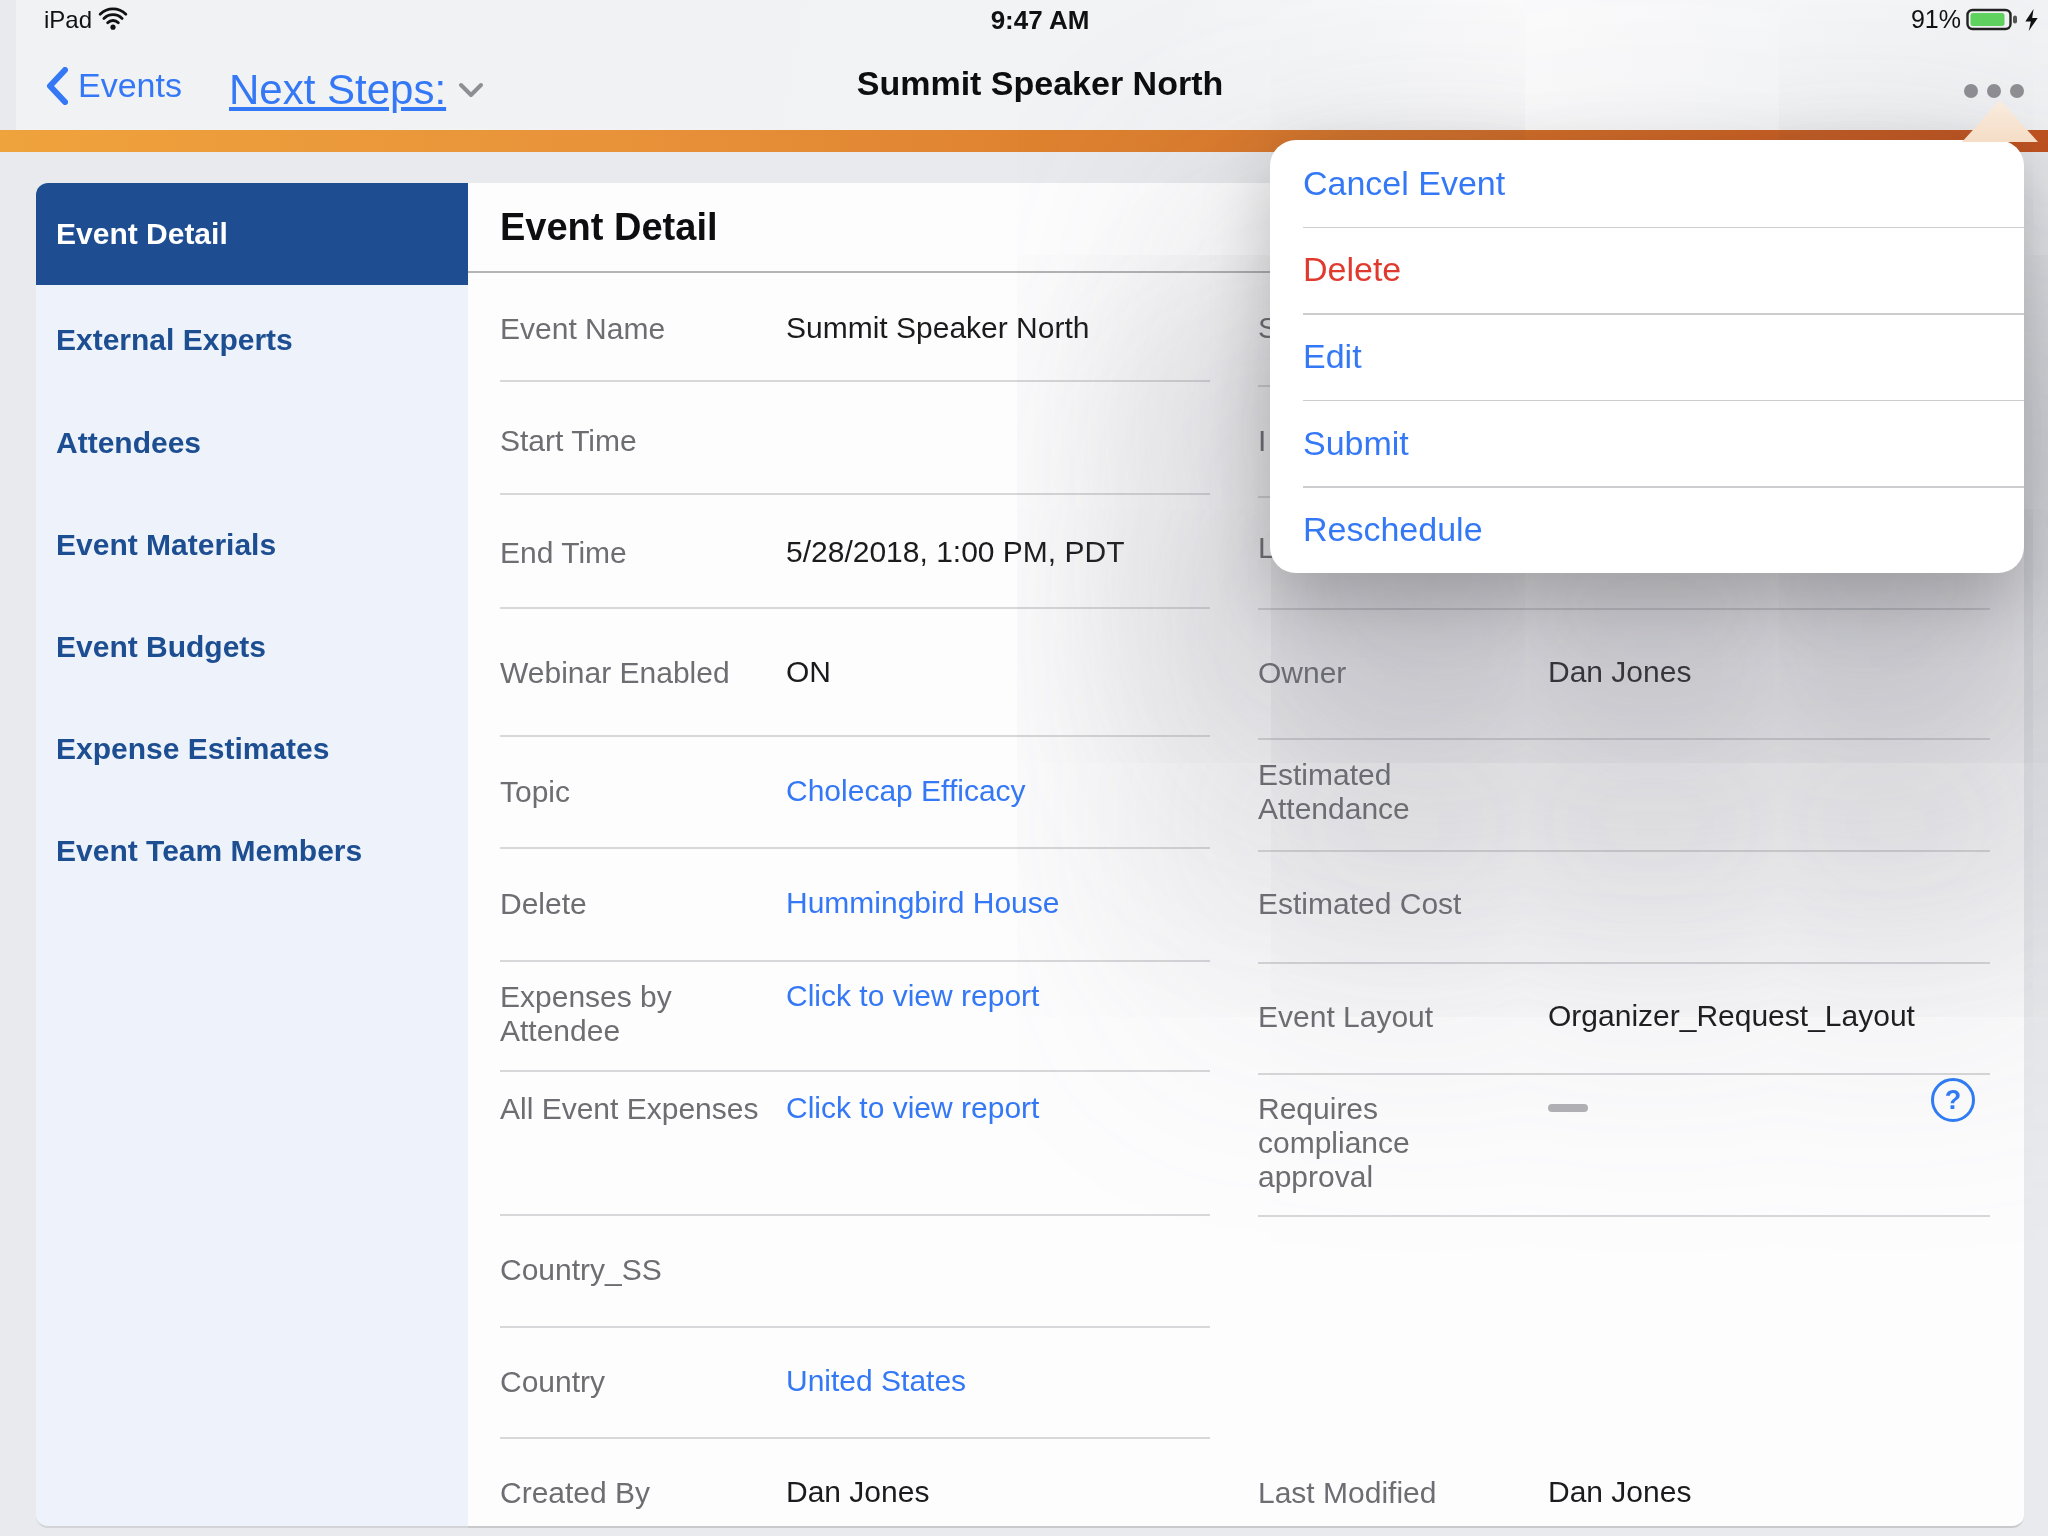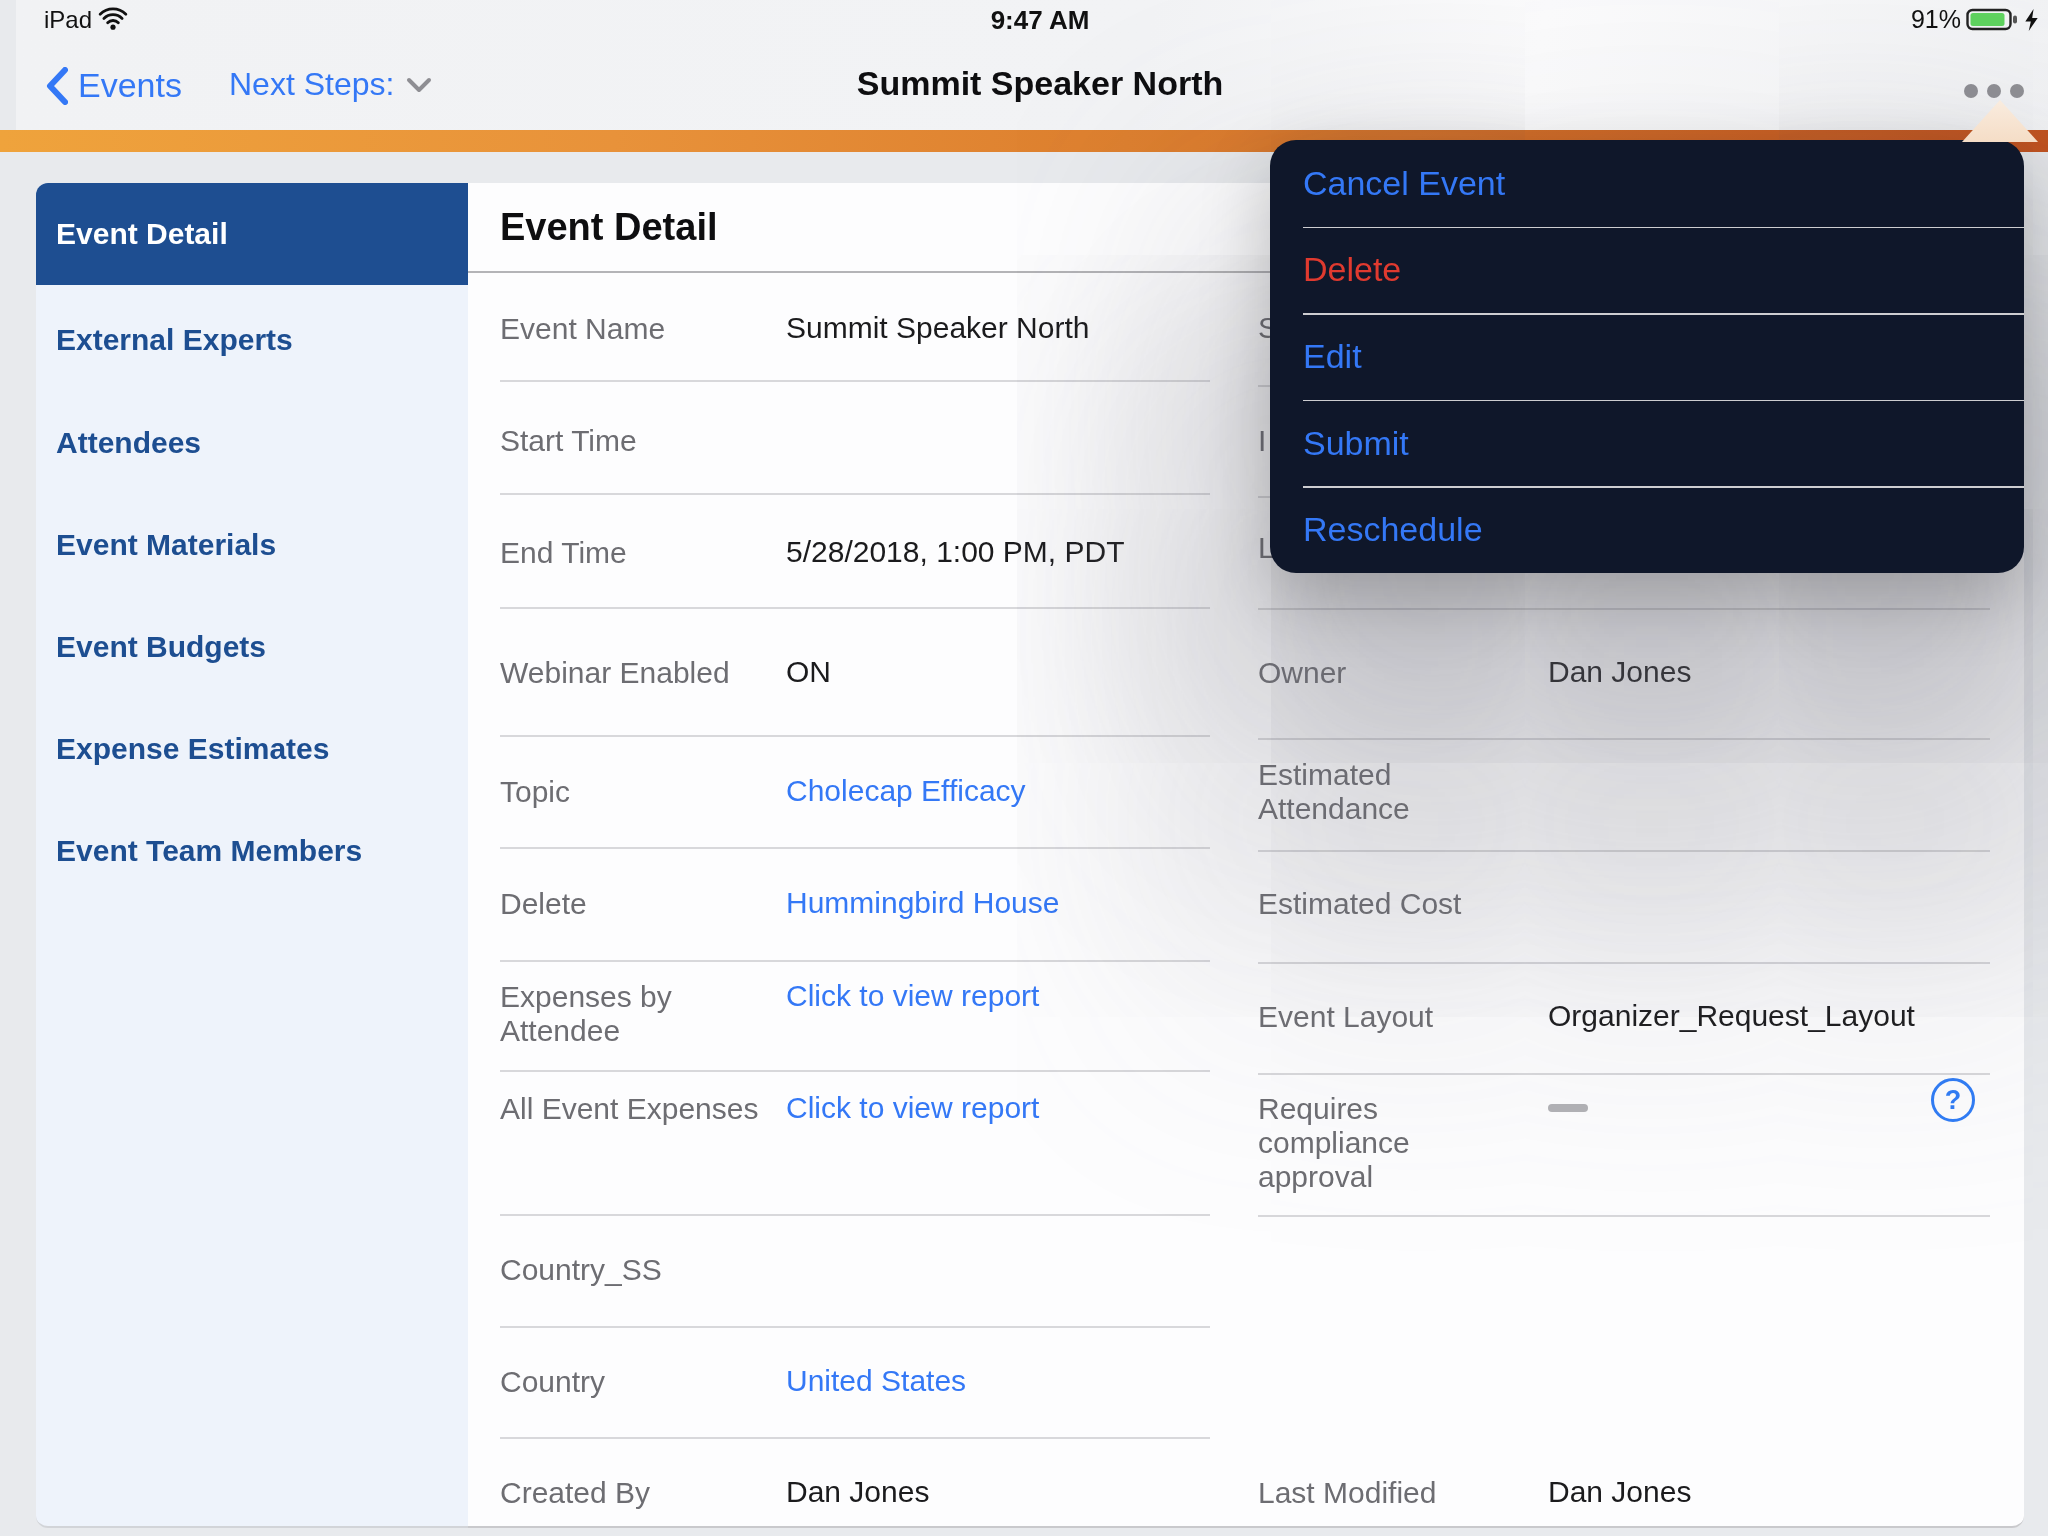--- a/index.html
+++ b/index.html
@@ -11,21 +11,21 @@
   .chrome{position:absolute;left:16px;top:0;width:2048px;height:130px;
     background:linear-gradient(100deg,#f1f2f4 0%,#f2f3f5 55%,#fbfbfc 74%,#f1f2f4 100%);}
   .sb-device{position:absolute;left:28px;top:6px;font-size:24px;font-weight:500;color:#111;}
   .sb-wifi{position:absolute;left:82px;top:7px;}
   .sb-time{position:absolute;left:50%;transform:translateX(-50%);top:5px;font-size:26px;font-weight:600;color:#111;}
   .sb-batt{position:absolute;right:26px;top:5px;display:flex;align-items:center;gap:5px;}
   .sb-batt .pct{font-size:25px;color:#111;}
   .nav-back{position:absolute;left:30px;top:66px;display:flex;align-items:center;gap:10px;cursor:default;}
   .nav-back .lbl-blue{font-size:34px;color:#3478f6;}
   .nav-steps{position:absolute;left:213px;top:66px;display:flex;align-items:center;gap:12px;}
-  .nav-steps .lbl-blue{font-size:32px;color:#3478f6;}
+  .nav-steps .lbl-blue{font-size:42px;color:#3478f6;text-decoration:underline;}
   .nav-title{position:absolute;left:50%;transform:translateX(-50%);top:64px;font-size:34px;font-weight:700;color:#0e0e10;white-space:nowrap;}
   .nav-more{position:absolute;right:34px;top:78px;display:flex;gap:9px;padding:6px;}
   .nav-more i{width:14px;height:14px;border-radius:50%;background:#8f8f94;}
   
   .orange-bar{position:absolute;left:0;top:130px;width:2048px;height:22px;
     background:linear-gradient(90deg,#efa33c 0%,#e8923a 30%,#dd7f2e 55%,#d06a27 78%,#c2521f 100%);}
   
   .sidebar{position:absolute;left:36px;top:183px;width:432px;height:1345px;
     background:#eef3fb;border-radius:12px 0 0 12px;border-bottom:2px solid #d2d4d8;}
   .side-sel{position:absolute;left:0;top:0;width:432px;height:102px;background:#1e4e91;
@@ -48,21 +48,21 @@
   .sep.l{left:32px;width:710px;}
   .sep.r{left:790px;width:732px;}
   .dash{position:absolute;left:1080px;width:40px;height:8px;border-radius:4px;background:#b2b2b6;}
   .help{position:absolute;left:1463px;top:895px;width:44px;height:44px;border:3px solid #2f7cf6;
     border-radius:50%;display:flex;align-items:center;justify-content:center;
     color:#2f7cf6;font-size:27px;font-weight:700;}
   
   .pop-arrow{position:absolute;left:1962px;top:100px;width:76px;height:42px;z-index:31;
     background:linear-gradient(#f9ecdf,#f5ddc6);clip-path:polygon(50% 0,0 100%,100% 100%);}
   .popover{position:absolute;left:1270px;top:140px;width:754px;height:433px;z-index:30;
-    background:#0f172a;border-radius:26px;display:flex;flex-direction:column;
+    background:#ffffff;border-radius:26px;display:flex;flex-direction:column;
     box-shadow:0 24px 70px rgba(0,0,0,.22),
                0 140px 260px 60px rgba(100,100,112,.33),
                0 320px 430px 120px rgba(120,120,130,.16);}
   .pop-item{flex:1;display:flex;align-items:center;padding-left:33px;position:relative;
     font-size:34px;color:#3478f6;cursor:default;}
   .pop-item.danger{color:#e03a2f;}
   .pop-item + .pop-item::before{content:'';position:absolute;left:33px;right:0;top:0;height:1.5px;background:#cdcdd0;}
 </style>
 </head>
 <body>

